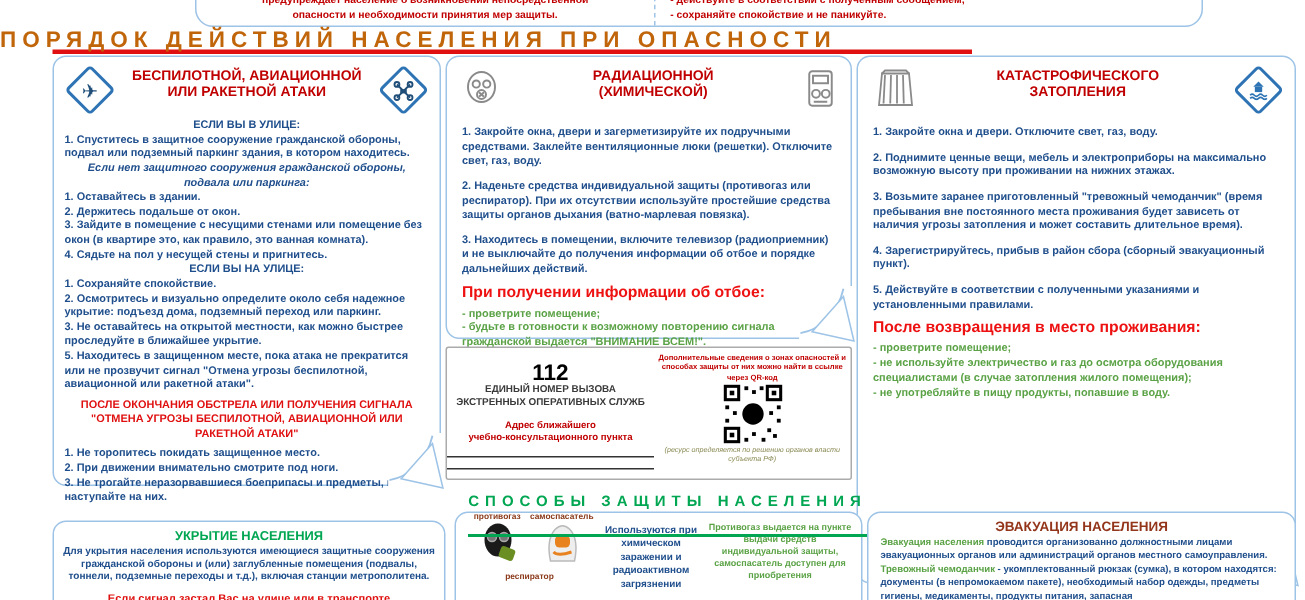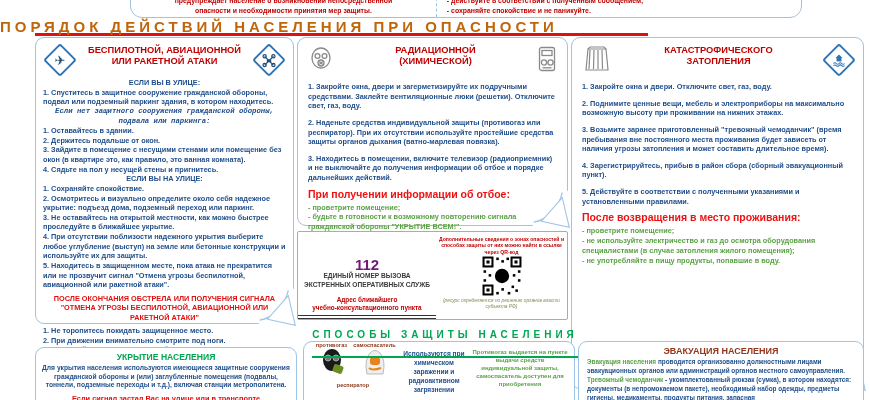--- a/index.html
+++ b/index.html
@@ -35,28 +35,28 @@
   .diamond{width:20px;height:20px;border:2px solid #2e74b5;border-radius:3px;transform:rotate(45deg);
     margin:5px 6px;display:flex;align-items:center;justify-content:center;flex:none;background:#fff;}
   .diamond .inner{transform:rotate(-45deg);display:flex;align-items:center;justify-content:center;}
   .plane-glyph{font-size:13px;color:#1f4e79;line-height:1;}
   .stamp{flex:none;margin:3px 4px;}
   
   .pad1{padding:0 7px 2px;}
   .pad2{padding:2px 10px 2px;}
   .t{color:#1f4e8c;font-weight:bold;font-size:7.3px;line-height:1.32;margin:0;}
   .center{text-align:center;}
-  .ital{font-style:italic;font-family:Liberation Mono, monospace;}
+  .ital{font-style:italic;}
   .gap8{margin-top:7px;}
   .red-sub{color:#e01010;font-weight:bold;font-size:7.3px;line-height:1.3;text-align:center;margin:4px;}
   .red-big{color:#ee1111;font-weight:bold;font-size:10.5px;text-align:left;margin:5px 0 3px;}
   .green-t{color:#5aa245;font-weight:bold;font-size:7.3px;line-height:1.35;margin:0;}
   
   .e-left{flex:1.05;display:flex;flex-direction:column;align-items:center;padding-top:9px;}
-  .e-num{color:#701a75;font-weight:bold;font-size:15px;line-height:1;margin-top:16px;}
+  .e-num{color:#000000;font-weight:bold;font-size:15px;line-height:1;}
   .e-line{color:#3a3a3a;font-weight:bold;font-size:6.6px;line-height:1.3;}
   .e-addr{color:#c00000;font-weight:bold;font-size:6.4px;line-height:1.3;text-align:center;margin-top:7px;}
   .blank-line{width:138px;border-bottom:1px solid #333;height:7px;}
   .e-right{flex:1;display:flex;flex-direction:column;align-items:center;padding-top:4px;}
   .qr-note{color:#c00000;font-weight:bold;font-size:5.1px;line-height:1.25;text-align:center;width:130px;}
   .qr-cap{color:#8a8a55;font-style:italic;font-size:4.8px;line-height:1.25;text-align:center;width:130px;margin-top:1px;}
   
   .g-head{color:#00a651;font-weight:bold;font-size:8.6px;text-align:center;margin:4px 0 2px;}
   .m-head{color:#93351a;font-weight:bold;font-size:9px;text-align:center;margin:4px 0 2px;}
   .sh-p{color:#1f4e8c;font-weight:bold;font-size:6.7px;line-height:1.3;text-align:center;margin:0 6px;}
@@ -122,21 +122,20 @@
       <p class="t">1. Спуститесь в защитное сооружение гражданской обороны, подвал или подземный паркинг здания, в котором находитесь.</p>
       <p class="t center ital">Если нет защитного сооружения гражданской обороны, подвала или паркинга:</p>
       <p class="t">1. Оставайтесь в здании.</p>
       <p class="t">2. Держитесь подальше от окон.</p>
       <p class="t">3. Зайдите в помещение с несущими стенами или помещение без окон (в квартире это, как правило, это ванная комната).</p>
       <p class="t">4. Сядьте на пол у несущей стены и пригнитесь.</p>
       <p class="t center">ЕСЛИ ВЫ НА УЛИЦЕ:</p>
       <p class="t">1. Сохраняйте спокойствие.</p>
       <p class="t">2. Осмотритесь и визуально определите около себя надежное укрытие: подъезд дома, подземный переход или паркинг.</p>
       <p class="t">3. Не оставайтесь на открытой местности, как можно быстрее проследуйте в ближайшее укрытие.</p>
-      <p class="t">4. При отсутствии поблизости надежного укрытия выберите любое углубление (выступ) на земле или бетонные конструкции и используйте их для защиты.</p>
       <p class="t">5. Находитесь в защищенном месте, пока атака не прекратится или не прозвучит сигнал "Отмена угрозы беспилотной, авиационной или ракетной атаки".</p>
       <p class="red-sub">ПОСЛЕ ОКОНЧАНИЯ ОБСТРЕЛА ИЛИ ПОЛУЧЕНИЯ СИГНАЛА "ОТМЕНА УГРОЗЫ БЕСПИЛОТНОЙ, АВИАЦИОННОЙ ИЛИ РАКЕТНОЙ АТАКИ"</p>
       <p class="t">1. Не торопитесь покидать защищенное место.</p>
       <p class="t">2. При движении внимательно смотрите под ноги.</p>
       <p class="t">3. Не трогайте неразорвавшиеся боеприпасы и предметы, не наступайте на них.</p>
     </div>
     <svg class="curl" viewBox="0 0 46 46">
       <polygon points="2,45 45,45 45,2 36,2 2,36" fill="#ffffff"></polygon>
       <path d="M3,38 C18,36 32,22 36,4" fill="#ffffff" stroke="#9dc3e6" stroke-width="1.4"></path>
       <polygon points="12,37 44,44 36,10" fill="#ffffff" stroke="#9dc3e6" stroke-width="1.2"></polygon>
@@ -172,21 +171,21 @@
             </g>
           </svg>
       </div>
     </div>
     <div class="pad2">
       <p class="t">1. Закройте окна, двери и загерметизируйте их подручными средствами. Заклейте вентиляционные люки (решетки). Отключите свет, газ, воду.</p>
       <p class="t gap8">2. Наденьте средства индивидуальной защиты (противогаз или респиратор). При их отсутствии используйте простейшие средства защиты органов дыхания (ватно-марлевая повязка).</p>
       <p class="t gap8">3. Находитесь в помещении, включите телевизор (радиоприемник) и не выключайте до получения информации об отбое и порядке дальнейших действий.</p>
       <p class="red-big">При получении информации об отбое:</p>
       <p class="green-t">- проветрите помещение;</p>
-      <p class="green-t">- будьте в готовности к возможному повторению сигнала гражданской обороны "УКРЫТИЕ ВСЕМ!".</p>
+      <p class="green-t">- будьте в готовности к возможному повторению сигнала гражданской выдается "ВНИМАНИЕ ВСЕМ!".</p>
     </div>
     <svg class="curl" viewBox="0 0 46 46">
       <polygon points="2,45 45,45 45,2 36,2 2,36" fill="#ffffff"></polygon>
       <path d="M3,38 C18,36 32,22 36,4" fill="#ffffff" stroke="#9dc3e6" stroke-width="1.4"></path>
       <polygon points="12,37 44,44 36,10" fill="#ffffff" stroke="#9dc3e6" stroke-width="1.2"></polygon>
     </svg>
   </div>
 
   <div class="panel p-112">
     <div class="e-left">

